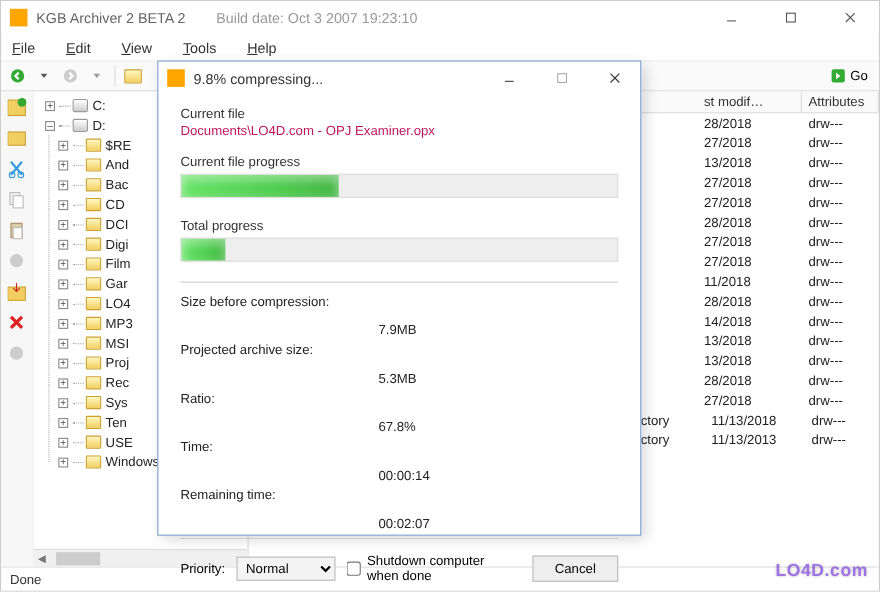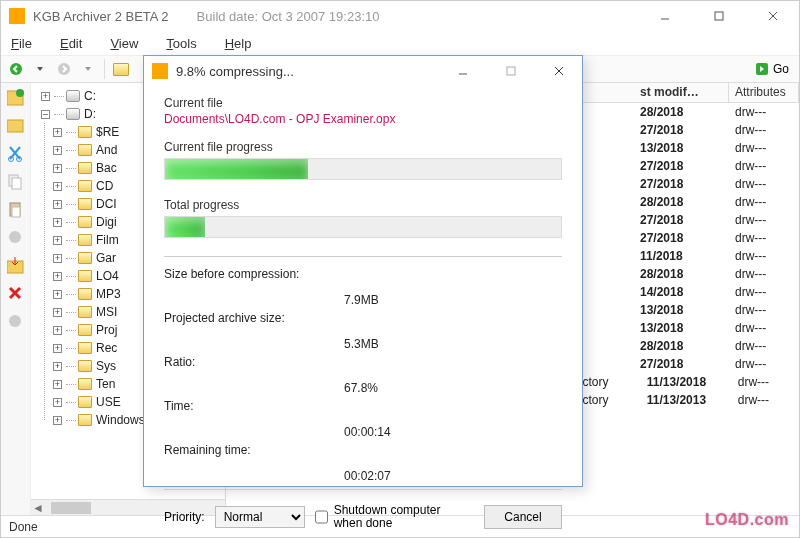--- a/index.html
+++ b/index.html
@@ -42,21 +42,21 @@
 .tree-scroll-h .thumb { height:12px; width:40px; background:#ccc; margin-left:6px;}
 
 .list-pane { flex: 1; position: relative; overflow: hidden; }
 .list-header { display: flex; height: 20px; border-bottom: 1px solid #ddd; background: #fafafa; }
 .list-header .col { padding: 2px 6px; border-right: 1px solid #ddd; font-size: 12px; color: #333; }
 .list-rows .row { display: flex; height: 18px; align-items: center; }
 .list-rows .row .c { padding: 0 6px; font-size: 12px; color: #222; }
 .list-rows .row .fico { width:14px; height:12px; margin-right:4px; display:inline-block;}
 .col-name { width: 340px; } 
 .col-size { width: 90px; }
-.col-modif { width: 95px; font-weight: bold; }
+.col-modif { width: 95px; }
 .col-attr { width: 70px; }
 
 .status-bar { height: 22px; border-top: 1px solid #ddd; display: flex; align-items: center; padding: 0 8px; font-size: 12px; color: #333; }
 
 
 .dialog { position: absolute; left: 142px; top: 54px; width: 440px; height: 432px; background: #fff; border: 1px solid #7a9ecc; box-shadow: 4px 4px 12px rgba(0,0,0,.15); z-index: 10; }
 .dialog .dlg-title { height: 30px; display: flex; align-items: center; padding: 0 8px; }
 .dialog .dlg-title .dico { width: 16px; height: 16px; background: #ffa500; margin-right: 8px; }
 .dialog .dlg-title .dtxt { font-size: 13px; color: #333; }
 .dialog .dlg-title .dctrls { margin-left: auto; display: flex; gap: 18px; }
@@ -69,21 +69,21 @@
 .hr { border: none; border-top: 1px solid #ccc; margin: 6px 0 10px 0; }
 .stats-row { display: flex; font-size: 12px; margin-bottom: 4px; }
 .stats-row .slabel { width: 180px; color: #222; }
 .stats-row .svalue { color: #222; margin-top: 26px; }
 .dlg-footer { display: flex; align-items: center; gap: 10px; margin-top: 14px; }
 .dlg-footer select { width: 90px; height: 22px; border: 1px solid #bbb; background: #f4f4f4; font-size: 12px; padding: 0 4px; }
 .chk { display: flex; align-items: center; gap: 6px; font-size: 12px; max-width: 130px; line-height: 1.1; }
 .chk input { width: 14px; height: 14px; }
 .cancel { margin-left: auto; width: 78px; height: 24px; background: #eee; border: 1px solid #bbb; font-size: 12px; }
 
-.watermark { position: absolute; right: 10px; bottom: 8px; color: #be185d; opacity: .65; font-size: 16px; font-weight: 600; letter-spacing: .5px; text-shadow: 0 0 3px rgba(0,0,0,.4); pointer-events:none;}
+.watermark { position: absolute; right: 10px; bottom: 8px; color: #6d28d9; opacity: .65; font-size: 16px; font-weight: 600; letter-spacing: .5px; text-shadow: 0 0 3px rgba(0,0,0,.4); pointer-events:none;}
 
 svg { display:block; }
 </style>
 </head>
 <body>
 
 <div class="main-window">
 
   <div class="title-bar">
     <div class="app-icon"></div>

